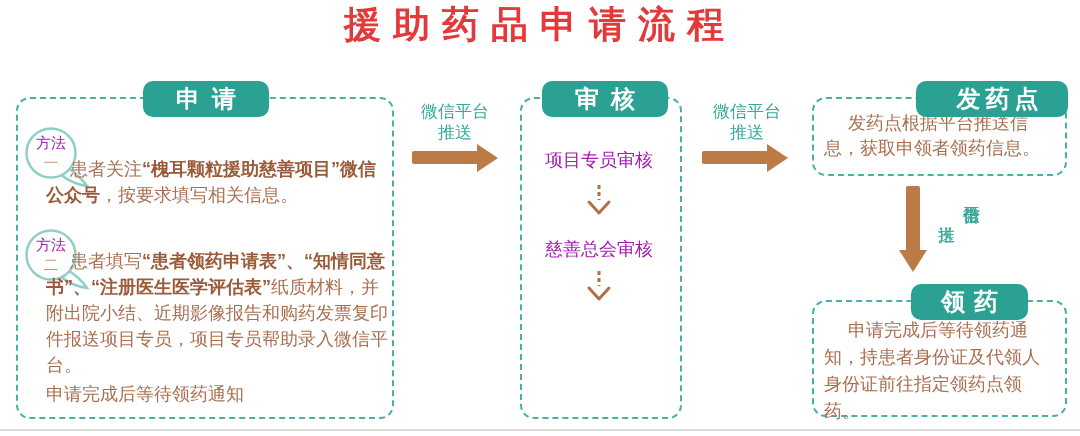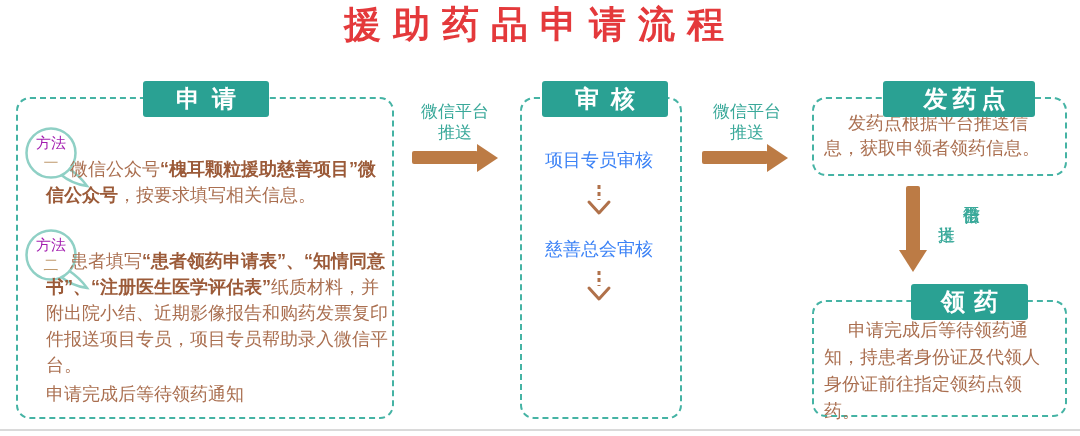--- a/index.html
+++ b/index.html
@@ -7,29 +7,29 @@
     position:relative; width:1080px; height:436px; background:#ffffff;
     font-family:"Liberation Sans", sans-serif; overflow:hidden;
   }
   .title {
     position:absolute; left:0; top:8; width:1080px; text-align:center;
     font-size:37px; font-weight:bold; color:#e4393b; letter-spacing:12px;
   }
   .box { position:absolute; border:2px dashed #45b3a4; border-radius:14px; background:transparent; }
   .hdr {
     position:absolute; height:36px; background:#2aa193; color:#fff; font-weight:bold;
-    font-size:24px; border-radius:3px; display:flex; align-items:center; justify-content:center; z-index:3;
+    font-size:24px; border-radius:10px; display:flex; align-items:center; justify-content:center; z-index:3;
   }
   .ls12 { letter-spacing:12px; padding-left:12px; }
   .ls8  { letter-spacing:9px;  padding-left:9px; }
   .ls4  { letter-spacing:5px;  padding-left:5px; }
   .para { position:absolute; color:#aa6f50; font-size:18px; line-height:26px; z-index:2; }
   .indent { text-indent:24px; }
   .b { color:#9b5a38; font-weight:bold; }
-  .step { position:absolute; color:#3b82f6; font-size:18px; text-align:center; z-index:2; }
+  .step { position:absolute; color:#a21caf; font-size:18px; text-align:center; z-index:2; }
   .teal-label { position:absolute; color:#3aa99a; font-size:17px; line-height:21px; text-align:center; z-index:2; }
   .h-shaft { position:absolute; width:66px; height:13px; background:#bc7b45; border-radius:2px; }
   .h-head  { position:absolute; width:0; height:0; border-top:14px solid transparent; border-bottom:14px solid transparent; border-left:21px solid #bc7b45; }
   .v-shaft { position:absolute; width:14px; height:66px; background:#bc7b45; border-radius:2px; }
   .v-head  { position:absolute; width:0; height:0; border-left:14px solid transparent; border-right:14px solid transparent; border-top:22px solid #bc7b45; }
   .mini-arrow { position:absolute; z-index:2; }
   .bubble { position:absolute; width:70px; height:64px; z-index:2; }
   .bubble .t { position:absolute; left:1px; width:56px; text-align:center; }
   .bubble .t1 { top:8px;  color:#a21caf; font-size:15px; }
   .bubble .t2 { top:28px; color:#c09a6e; font-size:15px; }
@@ -51,21 +51,21 @@
 
   <div class="bubble" style="left:22px; top:126px;">
     <svg width="70" height="64" viewBox="0 0 70 64">
       <path d="M46 42 Q58 50 65 60 Q50 58 38 48" fill="#ffffff" stroke="#8fd0c5" stroke-width="2.5" stroke-linecap="round"></path>
       <circle cx="29" cy="27" r="24.5" fill="#ffffff" stroke="#8fd0c5" stroke-width="2.5"></circle>
     </svg>
     <div class="t t1">方法</div>
     <div class="t t2">一</div>
   </div>
   <div class="para indent" style="left:46px; top:156px; width:344px;">
-    <span>微信公众号</span><span class="b">“槐耳颗粒援助慈善项目”微信公众号</span><span>，按要求填写相关信息。</span>
+    <span>患者关注</span><span class="b">“槐耳颗粒援助慈善项目”微信公众号</span><span>，按要求填写相关信息。</span>
   </div>
 
   <div class="bubble" style="left:22px; top:228px;">
     <svg width="70" height="64" viewBox="0 0 70 64">
       <path d="M46 42 Q58 50 65 60 Q50 58 38 48" fill="#ffffff" stroke="#8fd0c5" stroke-width="2.5" stroke-linecap="round"></path>
       <circle cx="29" cy="27" r="24.5" fill="#ffffff" stroke="#8fd0c5" stroke-width="2.5"></circle>
     </svg>
     <div class="t t1">方法</div>
     <div class="t t2">二</div>
   </div>
@@ -107,21 +107,21 @@
   <div class="teal-label" style="left:697px; top:101px; width:100px;">
     <div>微信平台</div>
     <div>推送</div>
   </div>
   <div>
     <div class="h-shaft" style="left:702px; top:151px;"></div>
     <div class="h-head" style="left:767px; top:144px;"></div>
   </div>
 
   <div class="box" style="left:812px; top:97px; width:251px; height:75px;"></div>
-  <div class="hdr ls4" style="left:883px; top:81px; width:136px;padding-left:16px;">
+  <div class="hdr ls4" style="left:916px; top:81px; width:136px;padding-left:16px;">
     <span>发药点</span>
   </div>
   <div class="para indent" style="left:824px; top:111px; width:228px; line-height:25px;">发药点根据平台推送信息，获取申领者领药信息。</div>
 
   <div>
     <div class="v-shaft" style="left:906px; top:186px;"></div>
     <div class="v-head" style="left:899px; top:250px;"></div>
   </div>
   <div class="v-label" style="left:934px; top:193px; height:110px;">
     <div>微信平台</div>

